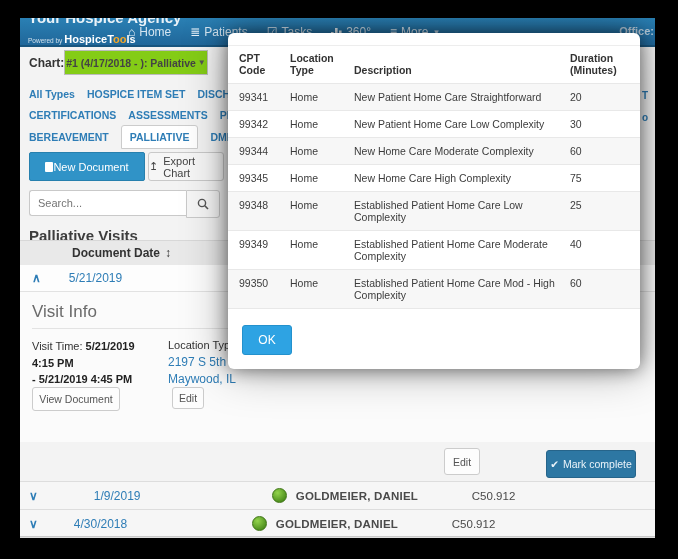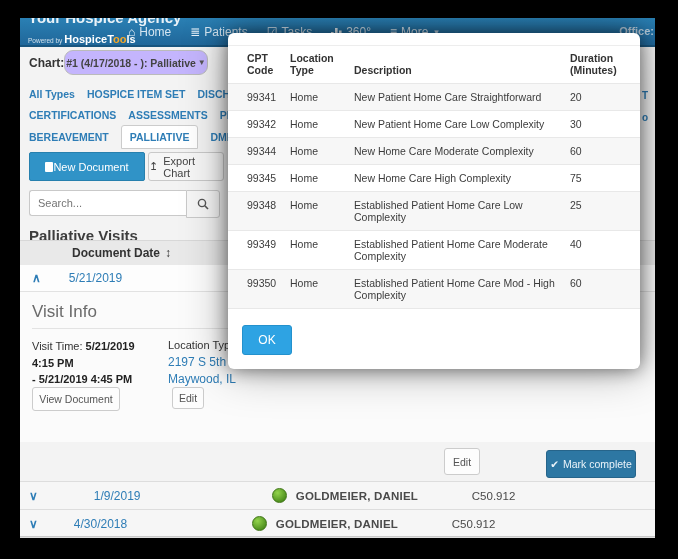--- a/index.html
+++ b/index.html
@@ -16,22 +16,22 @@
   .logo{font-size:11px;font-weight:bold;color:#fff;}
   .logo .o{color:#f5a827;}
   .nav-items{position:absolute;left:108px;top:0;height:27px;display:flex;align-items:center;gap:19px;}
   .nav-item{color:#d4e5f1;font-size:12px;display:flex;align-items:center;gap:4px;cursor:pointer;white-space:nowrap;}
   .nav-item .glyph{font-size:12px;color:#e8f2f9;}
   .nav-caret{font-size:9px;margin-left:2px;color:#bcd3e3;}
   .office{position:absolute;right:1px;top:7px;font-size:11px;font-weight:bold;color:#b9cfdf;white-space:nowrap;}
 
   
   .chart-label{position:absolute;left:9px;top:38px;font-size:12px;font-weight:bold;color:#333;}
-  .chart-select{position:absolute;left:44px;top:32px;width:142px;height:23px;background:#c4b5fd;border:1px solid #bbb;
-                border-radius:9px;display:flex;align-items:center;justify-content:center;gap:2px;cursor:pointer;}
+  .chart-select{position:absolute;left:44px;top:32px;width:142px;height:23px;background:#84cc16;border:1px solid #bbb;
+                border-radius:0;display:flex;align-items:center;justify-content:center;gap:2px;cursor:pointer;}
   .chart-select .val{font-size:10.5px;font-weight:bold;color:#444;}
   .chart-select .caret{font-size:8px;color:#555;}
 
   
   .filters{position:absolute;left:9px;top:70px;width:220px;font-size:10.5px;font-weight:bold;color:#2e7db6;}
   .f-row{display:flex;gap:12px;margin-bottom:9px;align-items:center;white-space:nowrap;}
   .f-link{cursor:pointer;}
   .tab-active{background:#fff;border:1px solid #ccc;border-radius:3px 3px 0 0;padding:5px 8px;margin:-5px 0;}
 
   
@@ -83,21 +83,21 @@
   .footer-strip{position:absolute;left:0;top:518px;width:100%;height:10px;background:#dedede;border-top:1px solid #c9c9c9;}
 
   .fragment{position:absolute;font-size:10px;font-weight:bold;color:#2e7db6;z-index:1;}
 
   
   .modal{position:absolute;left:208px;top:15px;width:412px;background:#fff;border-radius:6px;z-index:10;
          box-shadow:0 0 18px rgba(0,0,0,.5),0 0 45px rgba(0,0,0,.35);padding-top:12px;padding-bottom:14px;}
   .cpt-table{width:100%;border-collapse:collapse;font-size:10.5px;color:#3c3c3c;border-top:1px solid #ededed;}
   .cpt-table th{font-weight:bold;text-align:left;vertical-align:bottom;padding:6px 8px 7px 0;color:#333;}
   .cpt-table td{padding:7px 8px 7px 0;vertical-align:top;}
-  .cpt-table th:first-child,.cpt-table td:first-child{padding-left:19px;}
+  .cpt-table th:first-child,.cpt-table td:first-child{padding-left:11px;}
   .cpt-table tbody tr{border-top:1px solid #e8e8e8;cursor:pointer;}
   .cpt-table tbody tr:nth-child(odd){background:#f7f7f7;}
   .cpt-table tbody tr.selected{background:#0d7ad4;color:#fff;}
   .cpt-table tbody tr.selected td{color:#fff;}
   .modal-foot{margin:16px 0 0 14px;display:flex;gap:12px;border-top:0;}
   .table-end{border-top:1px solid #e8e8e8;}
   .btn-ok{width:48px;height:28px;background:#2ea3e3;border:1px solid #2391cd;border-radius:3px;color:#fff;
           font-size:12px;display:flex;align-items:center;justify-content:center;cursor:pointer;}
   .btn-cancel{width:60px;height:28px;background:#e2e2e2;border:1px solid #d0d0d0;border-radius:3px;color:#333;
           font-size:12px;display:flex;align-items:center;justify-content:center;cursor:pointer;}

